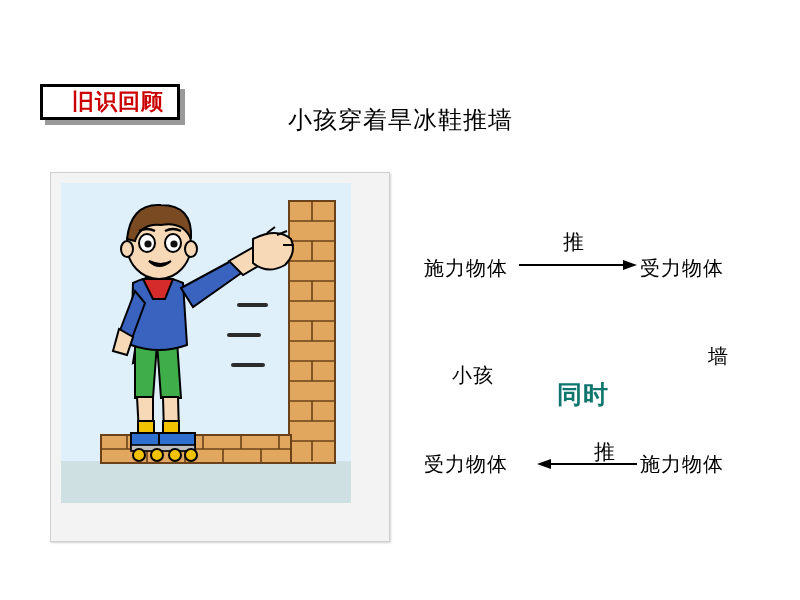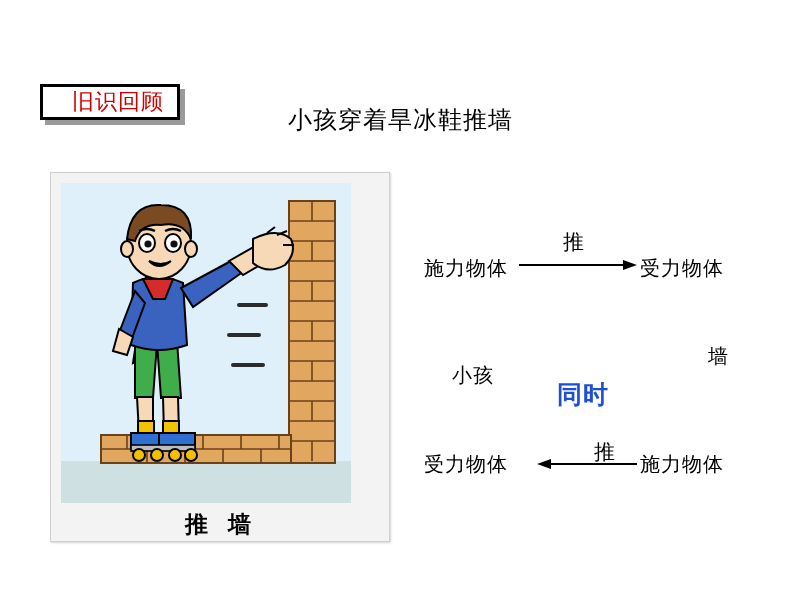--- a/index.html
+++ b/index.html
@@ -40,21 +40,21 @@
     background: #ffffff;
     border: 3px solid #000000;
     box-sizing: border-box;
     display: flex;
     align-items: center;
     justify-content: center;
   }
   #badge .box span {
     color: #cc0000;
     font-size: 22px;
-    font-weight: normal;
+    font-weight: bold;
     font-family: "DejaVu Sans", sans-serif;
     letter-spacing: 1px;
     line-height: 1;
     margin-left: 16px;
   }
 
   
   #heading {
     position: absolute;
     left: 288px;
@@ -110,21 +110,21 @@
     white-space: nowrap;
     letter-spacing: 1px;
   }
   #row1-left  { left: 424px; top: 255px; }
   #row1-right { left: 640px; top: 255px; }
   #arrow1-label { left: 563px; top: 228px; font-size: 21px; }
   #row2-left  { left: 452px; top: 362px; }
   #row2-right { left: 708px; top: 343px; }
   #simul {
     left: 557px; top: 378px;
-    color: #1d4ed8;
+    color: #0f766e;
     font-size: 25px;
     font-weight: bold;
   }
   #row3-left  { left: 424px; top: 451px; }
   #row3-right { left: 640px; top: 451px; }
   #arrow2-label { left: 594px; top: 438px; font-size: 21px; }
 
   .arrow {
     position: absolute;
     height: 14px;
@@ -244,21 +244,20 @@
         <path d="M70 250 L70 264 L104 264 L104 250 Z" fill="#2f6fd0" stroke="#000" stroke-width="2"></path>
         <path d="M98 250 L98 264 L134 264 L134 250 Z" fill="#2f6fd0" stroke="#000" stroke-width="2"></path>
         <rect x="70" y="262" width="64" height="6" fill="#bdbdbd" stroke="#000" stroke-width="1.6"></rect>
         <circle cx="78" cy="272" r="6" fill="#f2c200" stroke="#000" stroke-width="2"></circle>
         <circle cx="96" cy="272" r="6" fill="#f2c200" stroke="#000" stroke-width="2"></circle>
         <circle cx="114" cy="272" r="6" fill="#f2c200" stroke="#000" stroke-width="2"></circle>
         <circle cx="130" cy="272" r="6" fill="#f2c200" stroke="#000" stroke-width="2"></circle>
       </g>
     </svg>
   </div>
-  <div id="picture-caption">推 墙</div>
 </div>
 
 <div class="dg-text" id="row1-left">施力物体</div>
 <div class="dg-text" id="arrow1-label">推</div>
 <div class="dg-text" id="row1-right">受力物体</div>
 
 <svg class="arrow" id="arrow1" viewBox="0 0 118 14" xmlns="http://www.w3.org/2000/svg">
   <line x1="0" y1="7" x2="108" y2="7" stroke="#000" stroke-width="2"></line>
   <polygon points="118,7 104,2 104,12" fill="#000"></polygon>
 </svg>

